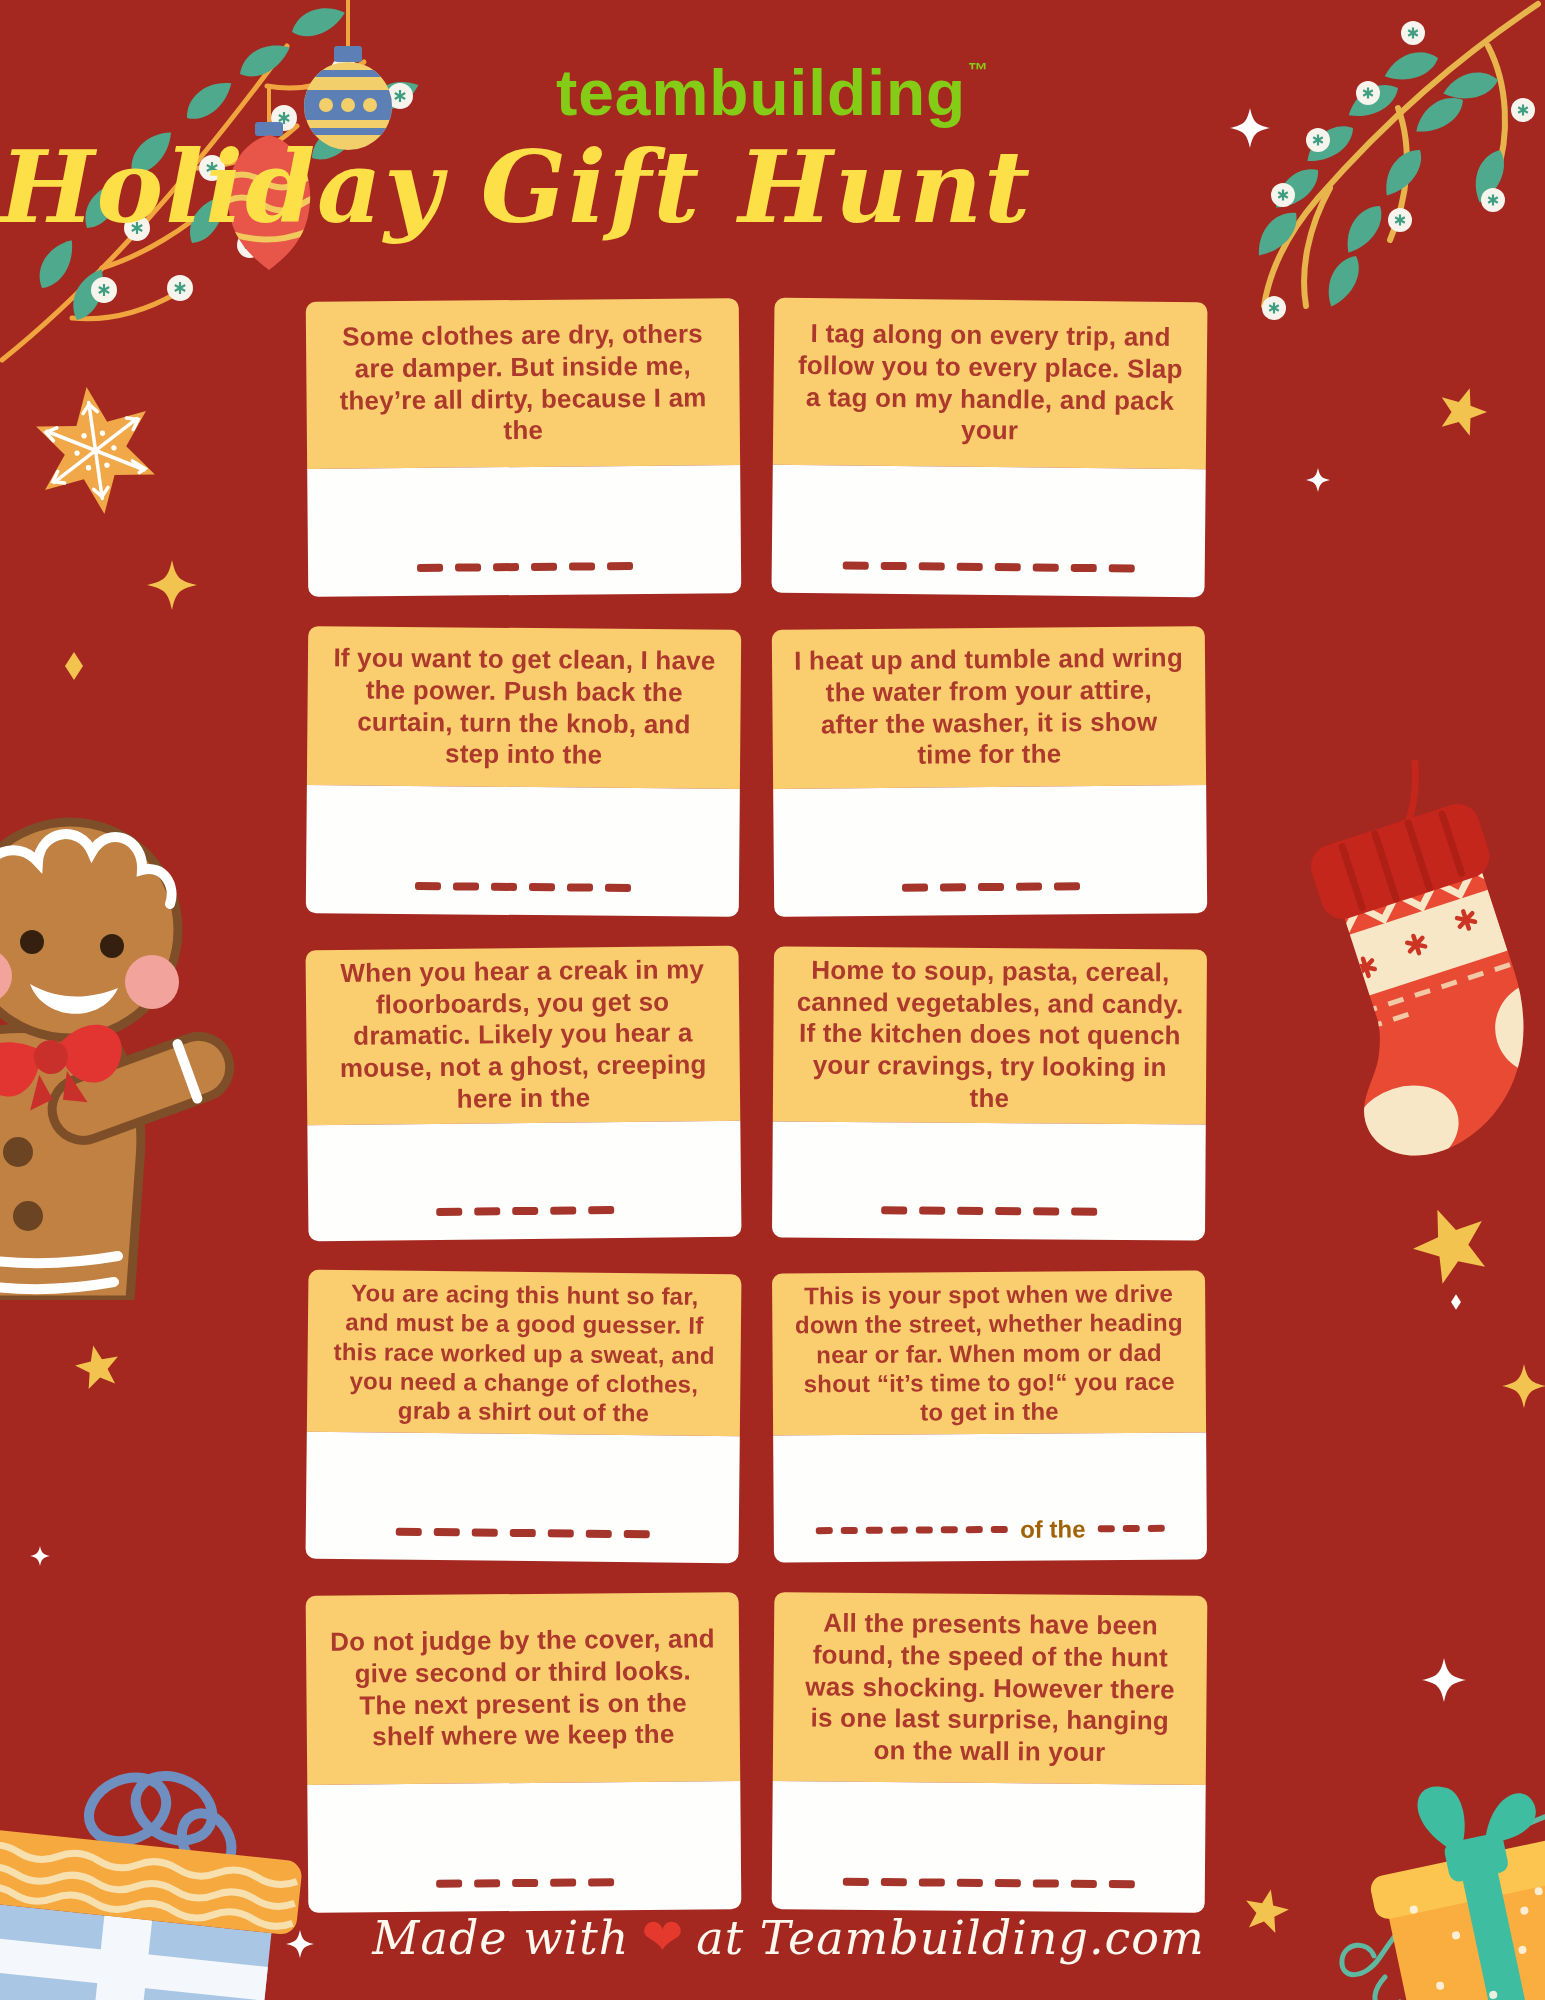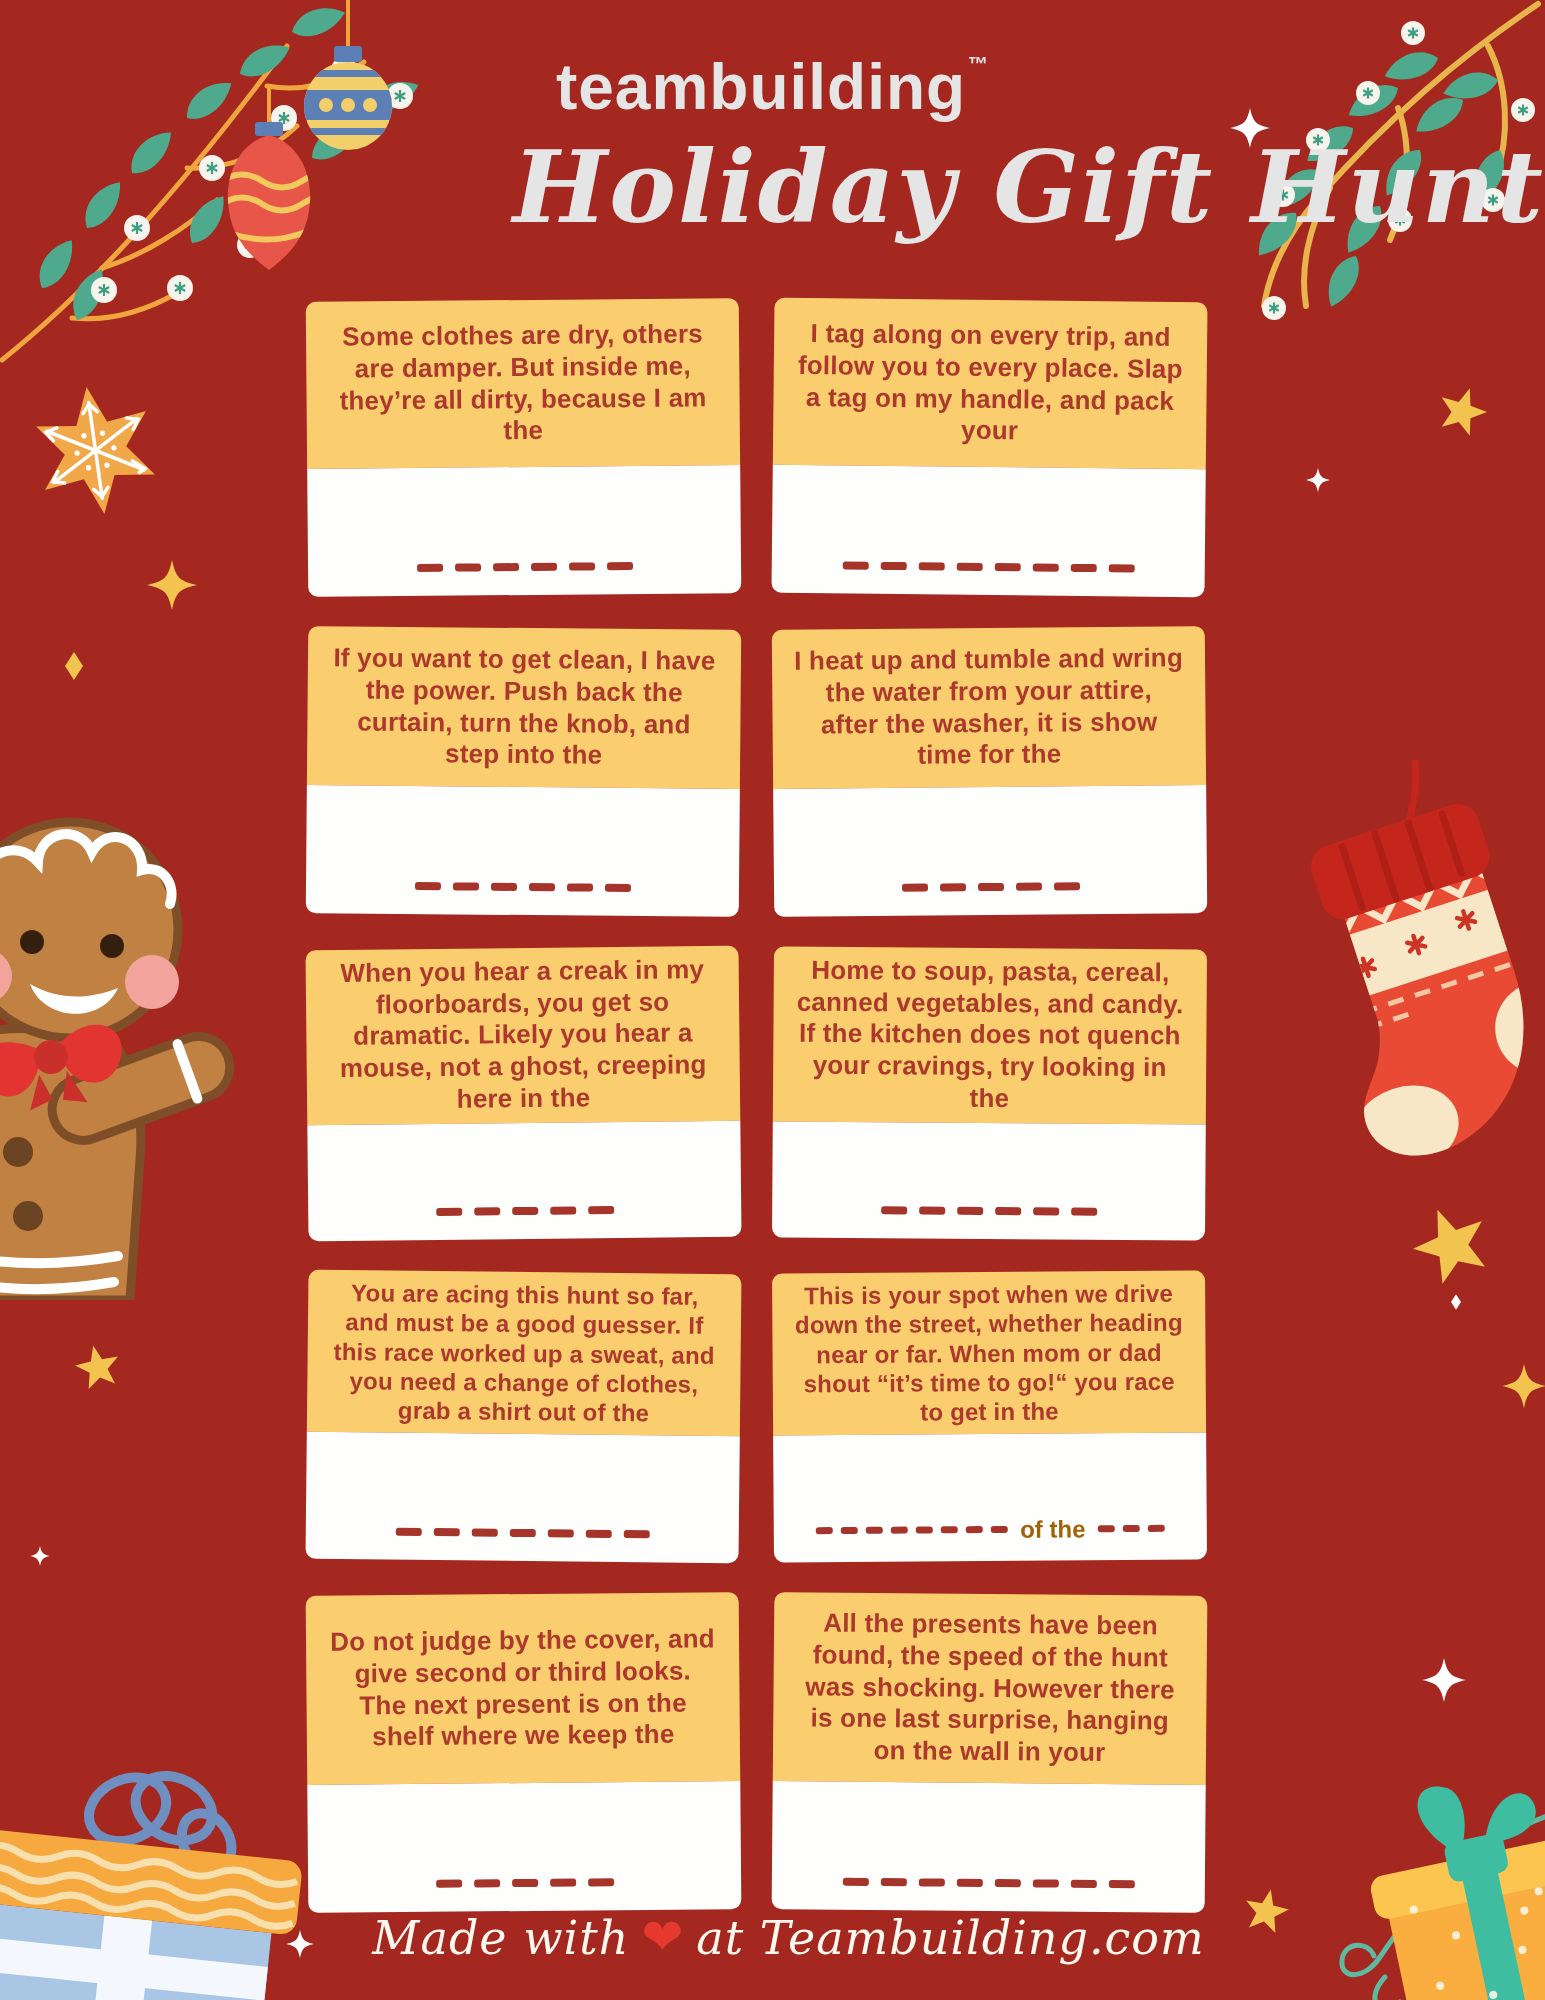--- a/index.html
+++ b/index.html
@@ -3,27 +3,27 @@
 <meta charset="utf-8">
 <style>
   html,body{margin:0;padding:0;background:#7e1c16;}
   .poster{
     position:relative;width:1545px;height:2000px;overflow:hidden;
     background:#A42720;font-family:"Liberation Sans",sans-serif;
   }
   .deco{position:absolute;pointer-events:none;}
   
   .logo{
-    position:absolute;top:50px;left:0;width:100%;text-align:center;
-    color:#e5e5e5;font-weight:bold;font-size:64px;letter-spacing:1px;
+    position:absolute;top:56px;left:0;width:100%;text-align:center;
+    color:#84cc16;font-weight:bold;font-size:64px;letter-spacing:1px;
   }
   .logo sup{font-size:20px;vertical-align:38px;margin-left:2px;}
   .title{
-    position:absolute;top:128px;left:0;width:100%;text-align:right;
-    color:#e5e5e5;font:italic 600 100px "DejaVu Serif",serif;letter-spacing:2px;
+    position:absolute;top:128px;left:0;width:100%;text-align:left;
+    color:#fde047;font:italic 600 100px "DejaVu Serif",serif;letter-spacing:2px;
   }
   
   .cards-grid{
     position:absolute;left:307px;top:300px;width:890px;
     display:grid;grid-template-columns:433px 433px;
     grid-template-rows:295px 287px 291px 289px 317px;
     column-gap:24px;row-gap:30px;gap:33px;
   }
   .card{display:flex;flex-direction:column;transform:rotate(var(--rot,0deg));}
   .card-top{

